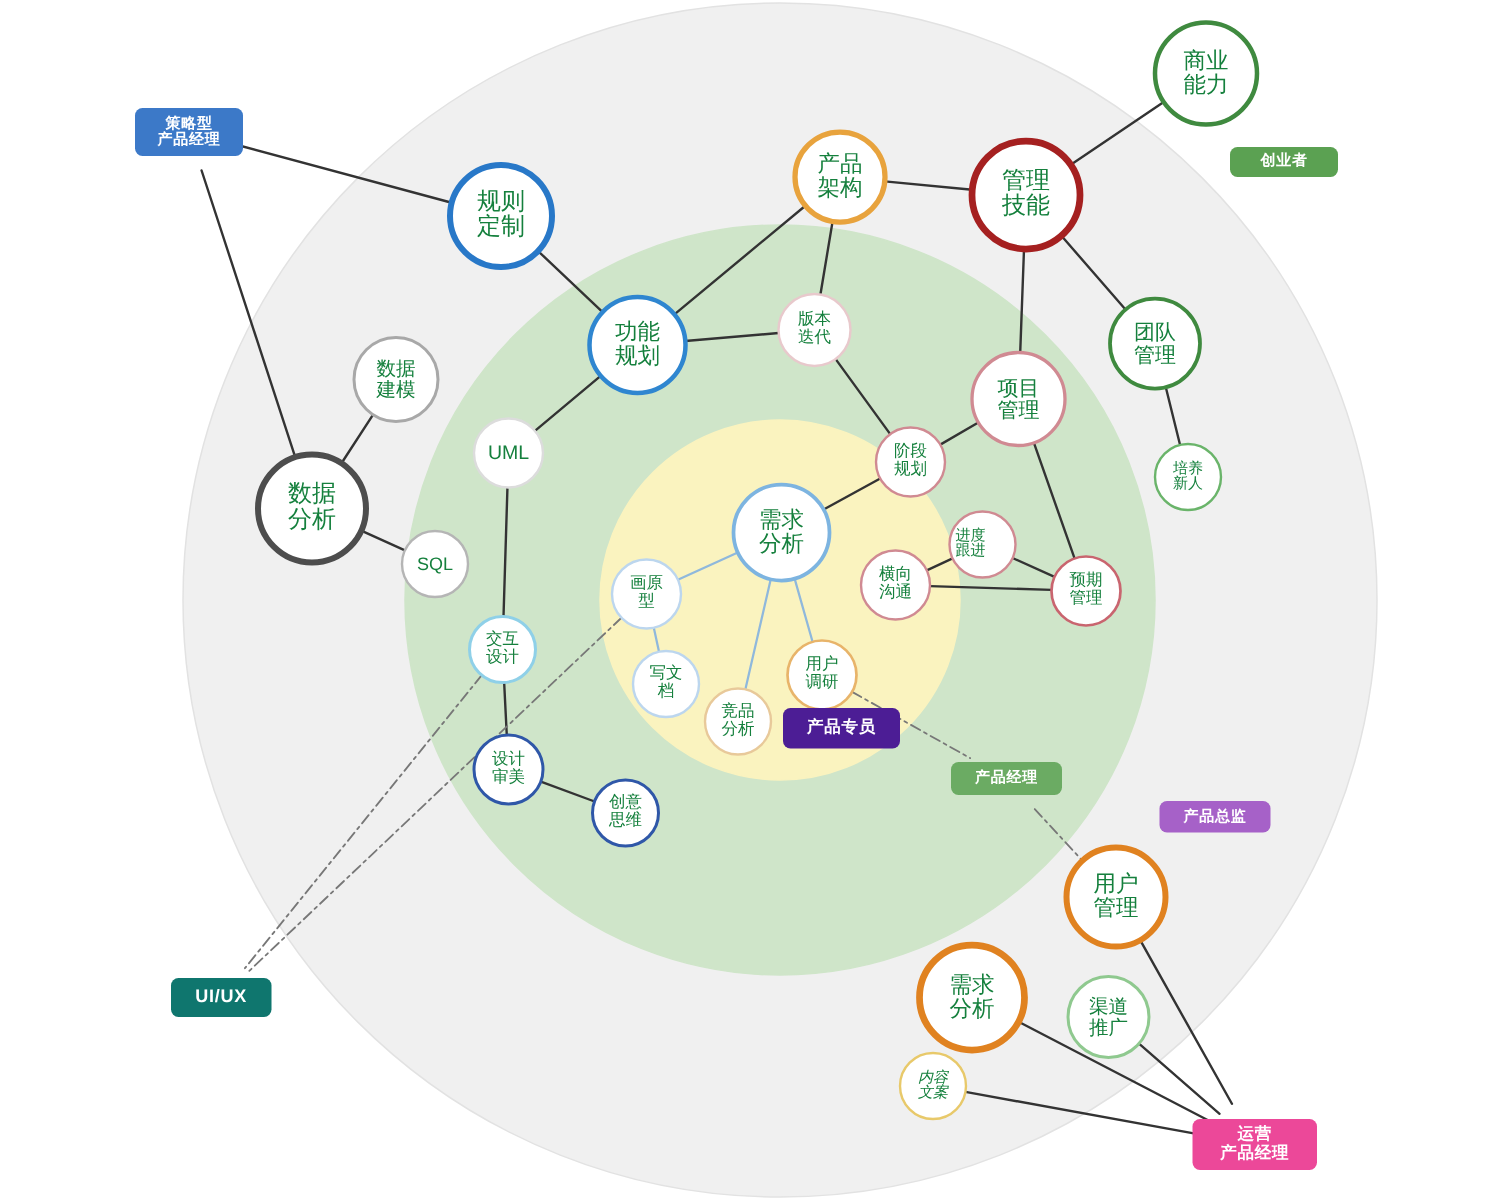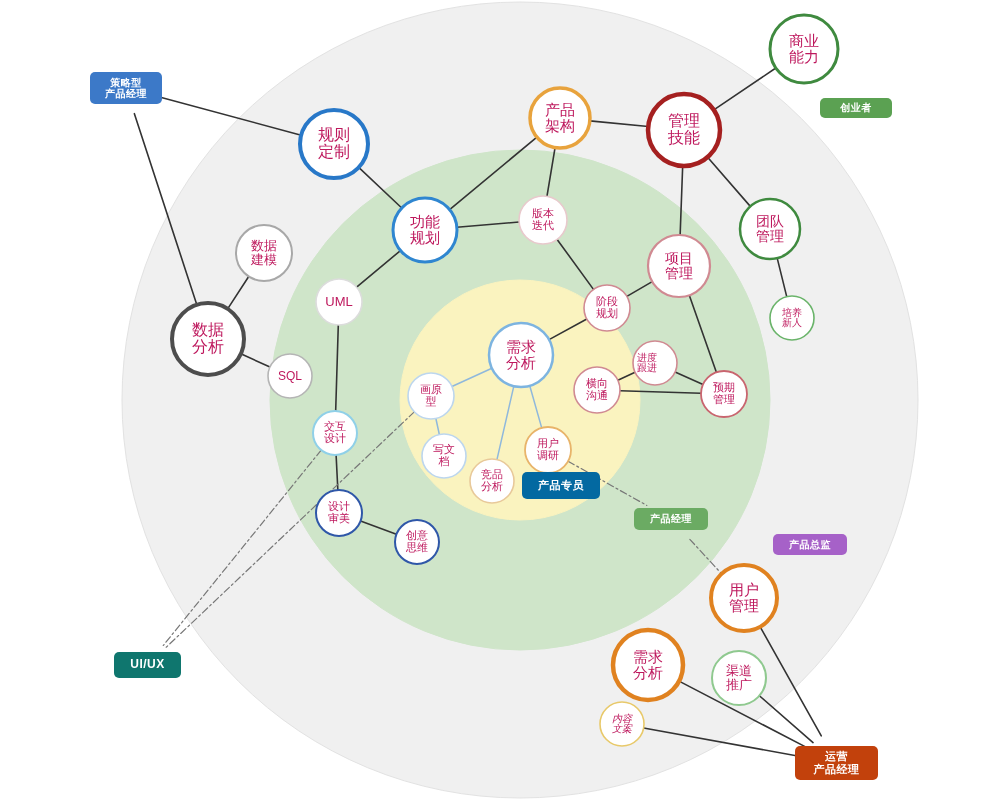--- a/index.html
+++ b/index.html
@@ -1,21 +1,21 @@
 <!DOCTYPE html>
 <html><head>
 <meta charset="utf-8">
 <style>
   html,body{margin:0;padding:0;background:#ffffff;}
   body{font-family:"Liberation Sans","DejaVu Sans",sans-serif;}
   #stage{position:relative;width:1007px;height:800px;background:#ffffff;overflow:hidden;}
   #svgroot{position:absolute;left:0;top:0;width:1007px;height:800px;}
   .node-label{
     position:absolute;display:flex;flex-direction:column;align-items:center;justify-content:center;
-    text-align:center;color:#be185d;pointer-events:none;line-height:1.05;
+    text-align:center;color:#15803d;pointer-events:none;line-height:1.05;
     white-space:pre-line;
   }
   .badge{
     position:absolute;display:flex;align-items:center;justify-content:center;
     border-radius:5px;color:#ffffff;font-weight:bold;text-align:center;line-height:1.15;
     white-space:pre-line;letter-spacing:.5px;
   }
 </style>
 </head>
 <body>
@@ -148,20 +148,20 @@
 分析</div>
       <div class="node-label" style="left: 712px; top: 651px; width: 54px; height: 54px; font-size: 13px;">渠道
 推广</div>
       <div class="node-label" style="left: 600px; top: 702px; width: 44px; height: 44px; font-size: 10px; font-style: italic;">内容
 文案</div>
     </div>
   <div id="badges">
       <div class="badge" style="left: 90px; top: 72px; width: 72px; height: 32px; background: rgb(60, 121, 200); font-size: 10px;">策略型
 产品经理</div>
       <div class="badge" style="left: 820px; top: 98px; width: 72px; height: 20px; background: rgb(91, 161, 82); font-size: 10px;">创业者</div>
-      <div class="badge" style="left: 522px; top: 472px; width: 78px; height: 27px; background: #0369a1; font-size: 11px;">产品专员</div>
+      <div class="badge" style="left: 522px; top: 472px; width: 78px; height: 27px; background: #4c1d95; font-size: 11px;">产品专员</div>
       <div class="badge" style="left: 634px; top: 508px; width: 74px; height: 22px; background: rgb(107, 171, 99); font-size: 10px;">产品经理</div>
       <div class="badge" style="left: 773px; top: 534px; width: 74px; height: 21px; background: rgb(166, 97, 200); font-size: 10px;">产品总监</div>
       <div class="badge" style="left: 114px; top: 652px; width: 67px; height: 26px; background: #0f766e; font-size: 12px;">UI/UX</div>
-      <div class="badge" style="left: 795px; top: 746px; width: 83px; height: 34px; background: #c2410c; font-size: 11px;">运营
+      <div class="badge" style="left: 795px; top: 746px; width: 83px; height: 34px; background: #ec4899; font-size: 11px;">运营
 产品经理</div>
     </div>
 </div>
 
 </body></html>

